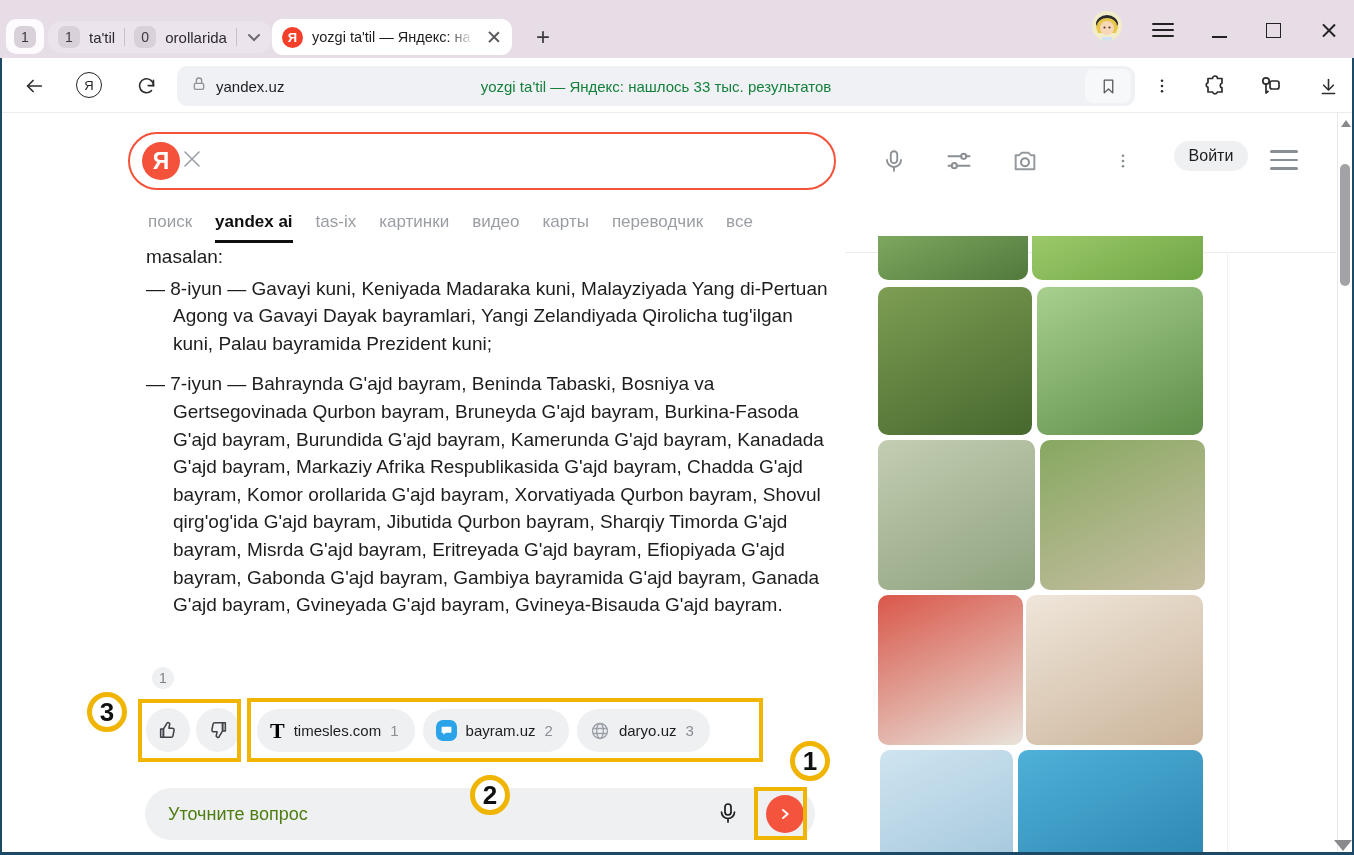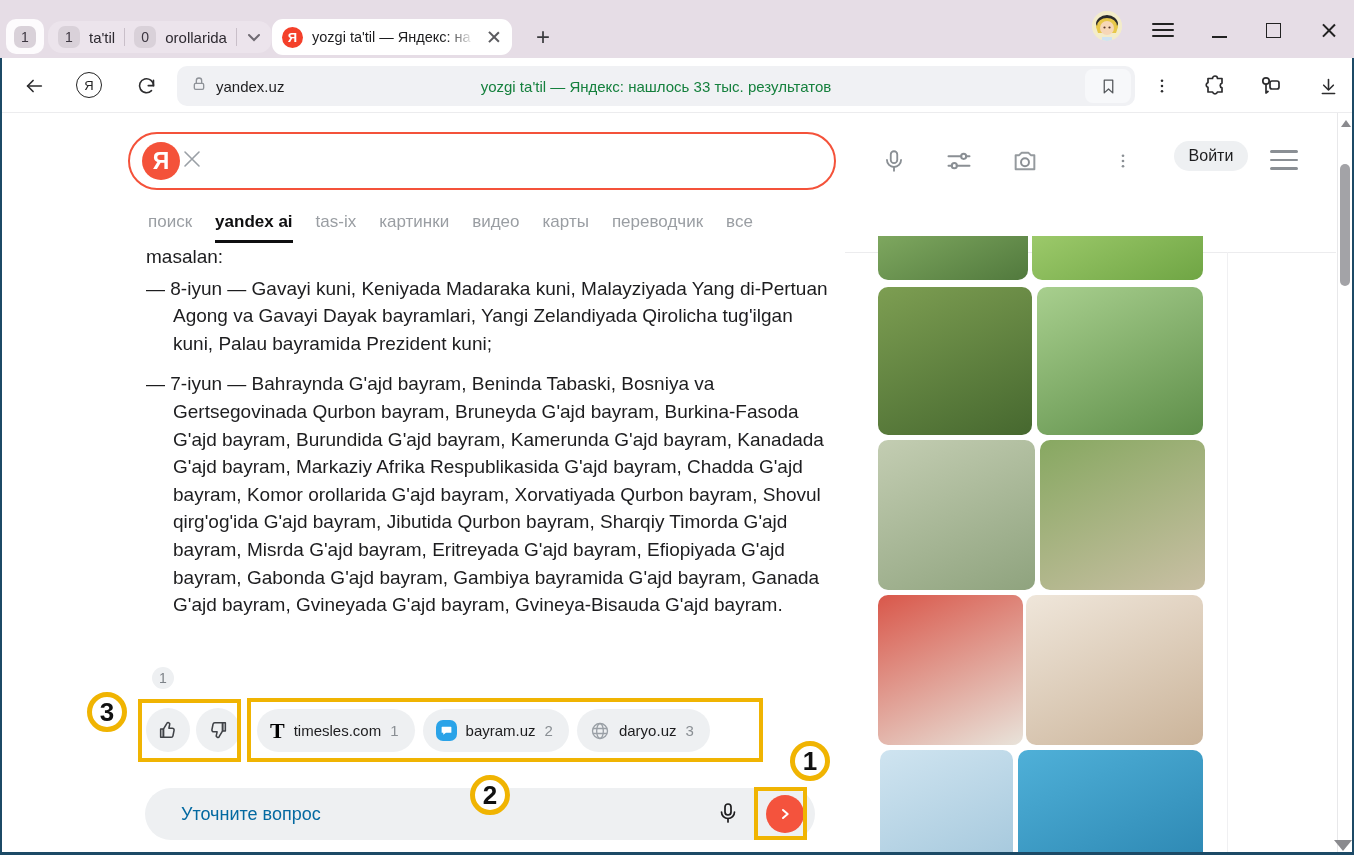--- a/index.html
+++ b/index.html
@@ -77,21 +77,21 @@
   #sources-row { position:absolute; left:257px; top:709px; display:flex; gap:8px; }
   .source-chip { height:43px; background:#eef0f2; border-radius:22px; display:flex; align-items:center; padding:0 16px 0 13px; gap:9px; }
   .source-name { font-size:15px; color:#1d1d1f; }
   .source-num { font-size:15px; color:#8a8f94; }
   .tlogo { font-family:"Liberation Serif", serif; font-weight:bold; font-size:22px; color:#000; line-height:1; }
   .dlogo { width:21px; height:21px; background:#2aa3e8; border-radius:7px; display:flex; align-items:center; justify-content:center; }
   .glogo { color:#9aa0a6; display:flex; }
 
   
   #followup { position:absolute; left:145px; top:788px; width:670px; height:52px; background:#eef0f2; border-radius:26px; display:flex; align-items:center; }
-  #followup-ph { margin-left:36px; font-size:18px; color:#0369a1; flex:1; }
+  #followup-ph { margin-left:23px; font-size:18px; color:#4d7c0f; flex:1; }
   #followup-mic { width:26px; height:26px; color:#1d1d1f; margin-right:24px; }
   #send-btn { width:38px; height:38px; border-radius:50%; background:#f4533d; color:#fff; display:flex; align-items:center; justify-content:center; margin-right:11px; }
 
   
   .anno-rect { position:absolute; border:4px solid #f0b402; z-index:20; }
   #anno-rect-thumbs  { left:138px; top:699px; width:103px; height:63px; }
   #anno-rect-sources { left:247px; top:698px; width:516px; height:64px; }
   #anno-rect-send    { left:754px; top:787px; width:53px; height:53px; }
   .anno-circle { position:absolute; width:40px; height:40px; background:#fff; border:5px solid #f0b402; border-radius:50%; display:flex; align-items:center; justify-content:center; font-size:26px; font-weight:bold; color:#111; z-index:21; }
   #anno-1 { left:790px; top:741px; }

